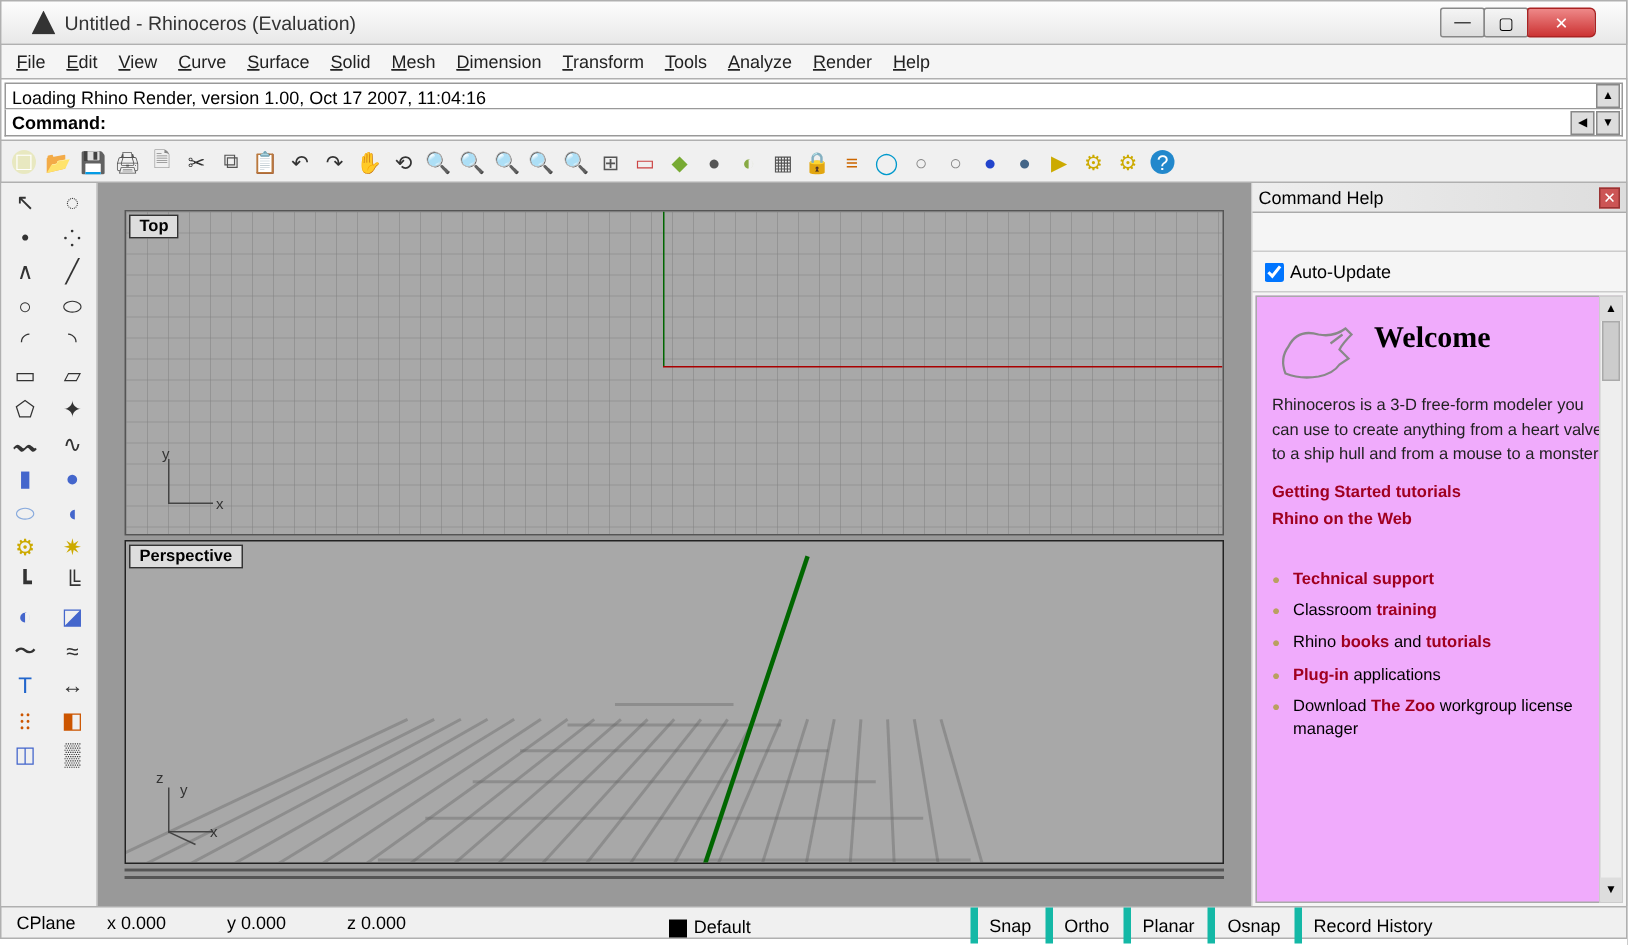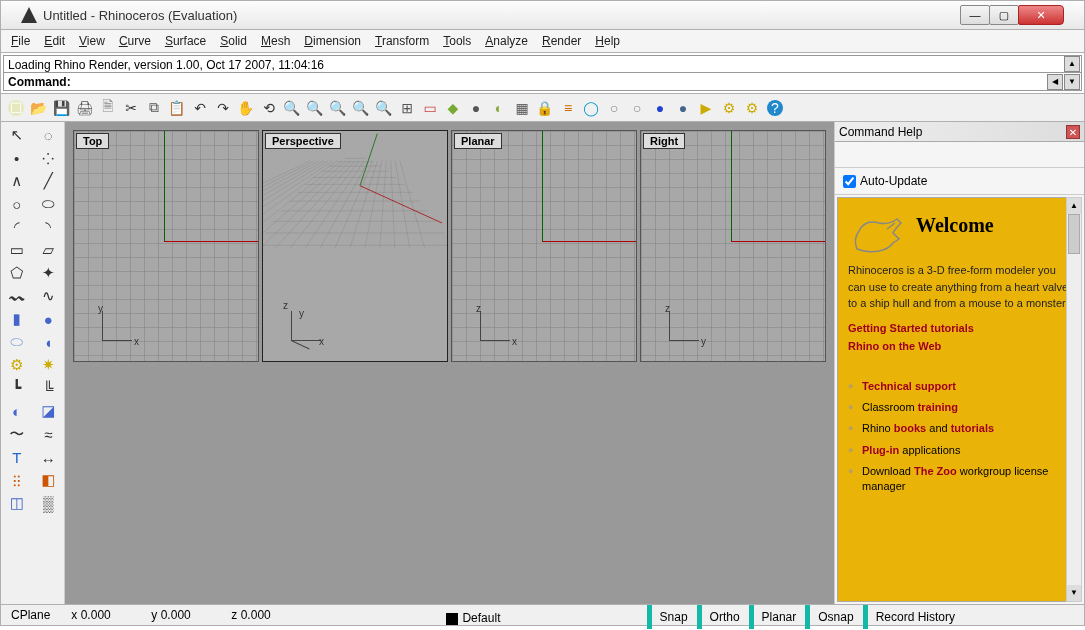--- a/index.html
+++ b/index.html
@@ -34,21 +34,21 @@
 
 
 .workspace { display: flex; height: 482px; border-left: 1px solid #b0b0b0; border-right: 1px solid #b0b0b0; }
 
 
 .left-toolbars { width: 64px; background: #f0f0f0; display: flex; border-right: 1px solid #ccc; }
 .left-col { width: 32px; display: flex; flex-direction: column; align-items: center; padding-top: 2px; gap: 1px; }
 .lt-btn { width: 24px; height: 22px; display: flex; align-items: center; justify-content: center; }
 
 
-.viewports { flex: 1; background: #999; position: relative; padding: 8px; display: grid; grid-template-columns: 1fr 1fr 1fr 1fr; grid-template-rows: 1fr 1fr; gap: 3px; }
+.viewports { flex: 1; background: #999; position: relative; padding: 18px; display: grid; grid-template-columns: 1fr; grid-template-rows: 1fr 1fr; gap: 3px; }
 .viewport { background: #a8a8a8; position: relative; border: 1px solid #555; overflow: hidden; }
 .viewport.active { border: 1px solid #222; }
 .vp-label { position: absolute; top: 2px; left: 2px; background: #ddd; border: 1px solid #333; padding: 1px 6px; font-size: 11px; font-weight: bold; z-index: 2; }
 .vp-grid { position: absolute; inset: 0; }
 .vp-grid::before { content: ""; position: absolute; inset: 0;
   background-image: linear-gradient(to right, rgba(128,128,128,0.5) 1px, transparent 1px), linear-gradient(to bottom, rgba(128,128,128,0.5) 1px, transparent 1px);
   background-size: 14px 14px; }
 .vp-axis-x { position: absolute; height: 1px; background: #a00; }
 .vp-axis-y { position: absolute; width: 1px; background: #060; }
 .vp-marker { position: absolute; left: 28px; bottom: 20px; width: 40px; height: 40px; }
@@ -58,21 +58,21 @@
 .vp-marker .ly { position: absolute; left: -4px; bottom: 27px; font-size: 10px; color: #333; }
 .viewport.persp svg { position:absolute; inset:0; }
 
 
 .right-panel { width: 250px; background: #f5f5f5; border-left: 1px solid #ccc; display: flex; flex-direction: column; }
 .panel-header { height: 20px; background: linear-gradient(to right, #eee, #ddd); border-bottom: 1px solid #aaa; display: flex; align-items: center; padding: 0 4px; }
 .panel-header .ph-title { flex: 1; font-size: 12px; }
 .panel-header .ph-close { width: 14px; height: 14px; background: #c55; color: #fff; font-size: 10px; text-align: center; line-height: 14px; border: 1px solid #933;}
 .panel-tools { height: 26px; border-bottom: 1px solid #ccc; }
 .panel-auto { padding: 6px 8px; display: flex; align-items: center; gap: 4px; border-bottom: 1px solid #ccc; }
-.panel-body { flex: 1; background: #eab308; border: 1px solid #aaa; margin: 2px; padding: 8px 10px; font-family: Verdana, sans-serif; position: relative; overflow: hidden; }
+.panel-body { flex: 1; background: #f0abfc; border: 1px solid #aaa; margin: 2px; padding: 8px 10px; font-family: Verdana, sans-serif; position: relative; overflow: hidden; }
 .panel-body .logo { width: 60px; height: 56px; float: left; margin-right: 8px; display:flex; align-items:center; justify-content:center; }
 .panel-body h2 { font-size: 20px; margin: 8px 0 4px; font-family: Verdana; }
 .panel-body p { font-size: 11px; color: #222; margin-bottom: 10px; clear: both; line-height: 1.5; }
 .panel-body .link { color: #a00020; font-weight: bold; font-size: 11px; display: block; margin: 6px 0; }
 .panel-body ul { list-style: none; margin-top: 24px; }
 .panel-body li { font-size: 11px; padding: 3px 0 3px 14px; position: relative; line-height: 1.4; }
 .panel-body li::before { content: "●"; color: #b9a060; position: absolute; left: 0; font-size: 9px; top: 4px;}
 .panel-body li .r { color: #a00020; font-weight: bold; }
 .panel-scroll { position: absolute; right: 2px; top: 2px; bottom: 2px; width: 16px; background: #eee; border: 1px solid #ccc; }
 .panel-scroll .thumb { position:absolute; top:16px; left:1px; right:1px; height:40px; background:#ccc; border:1px solid #aaa;}

